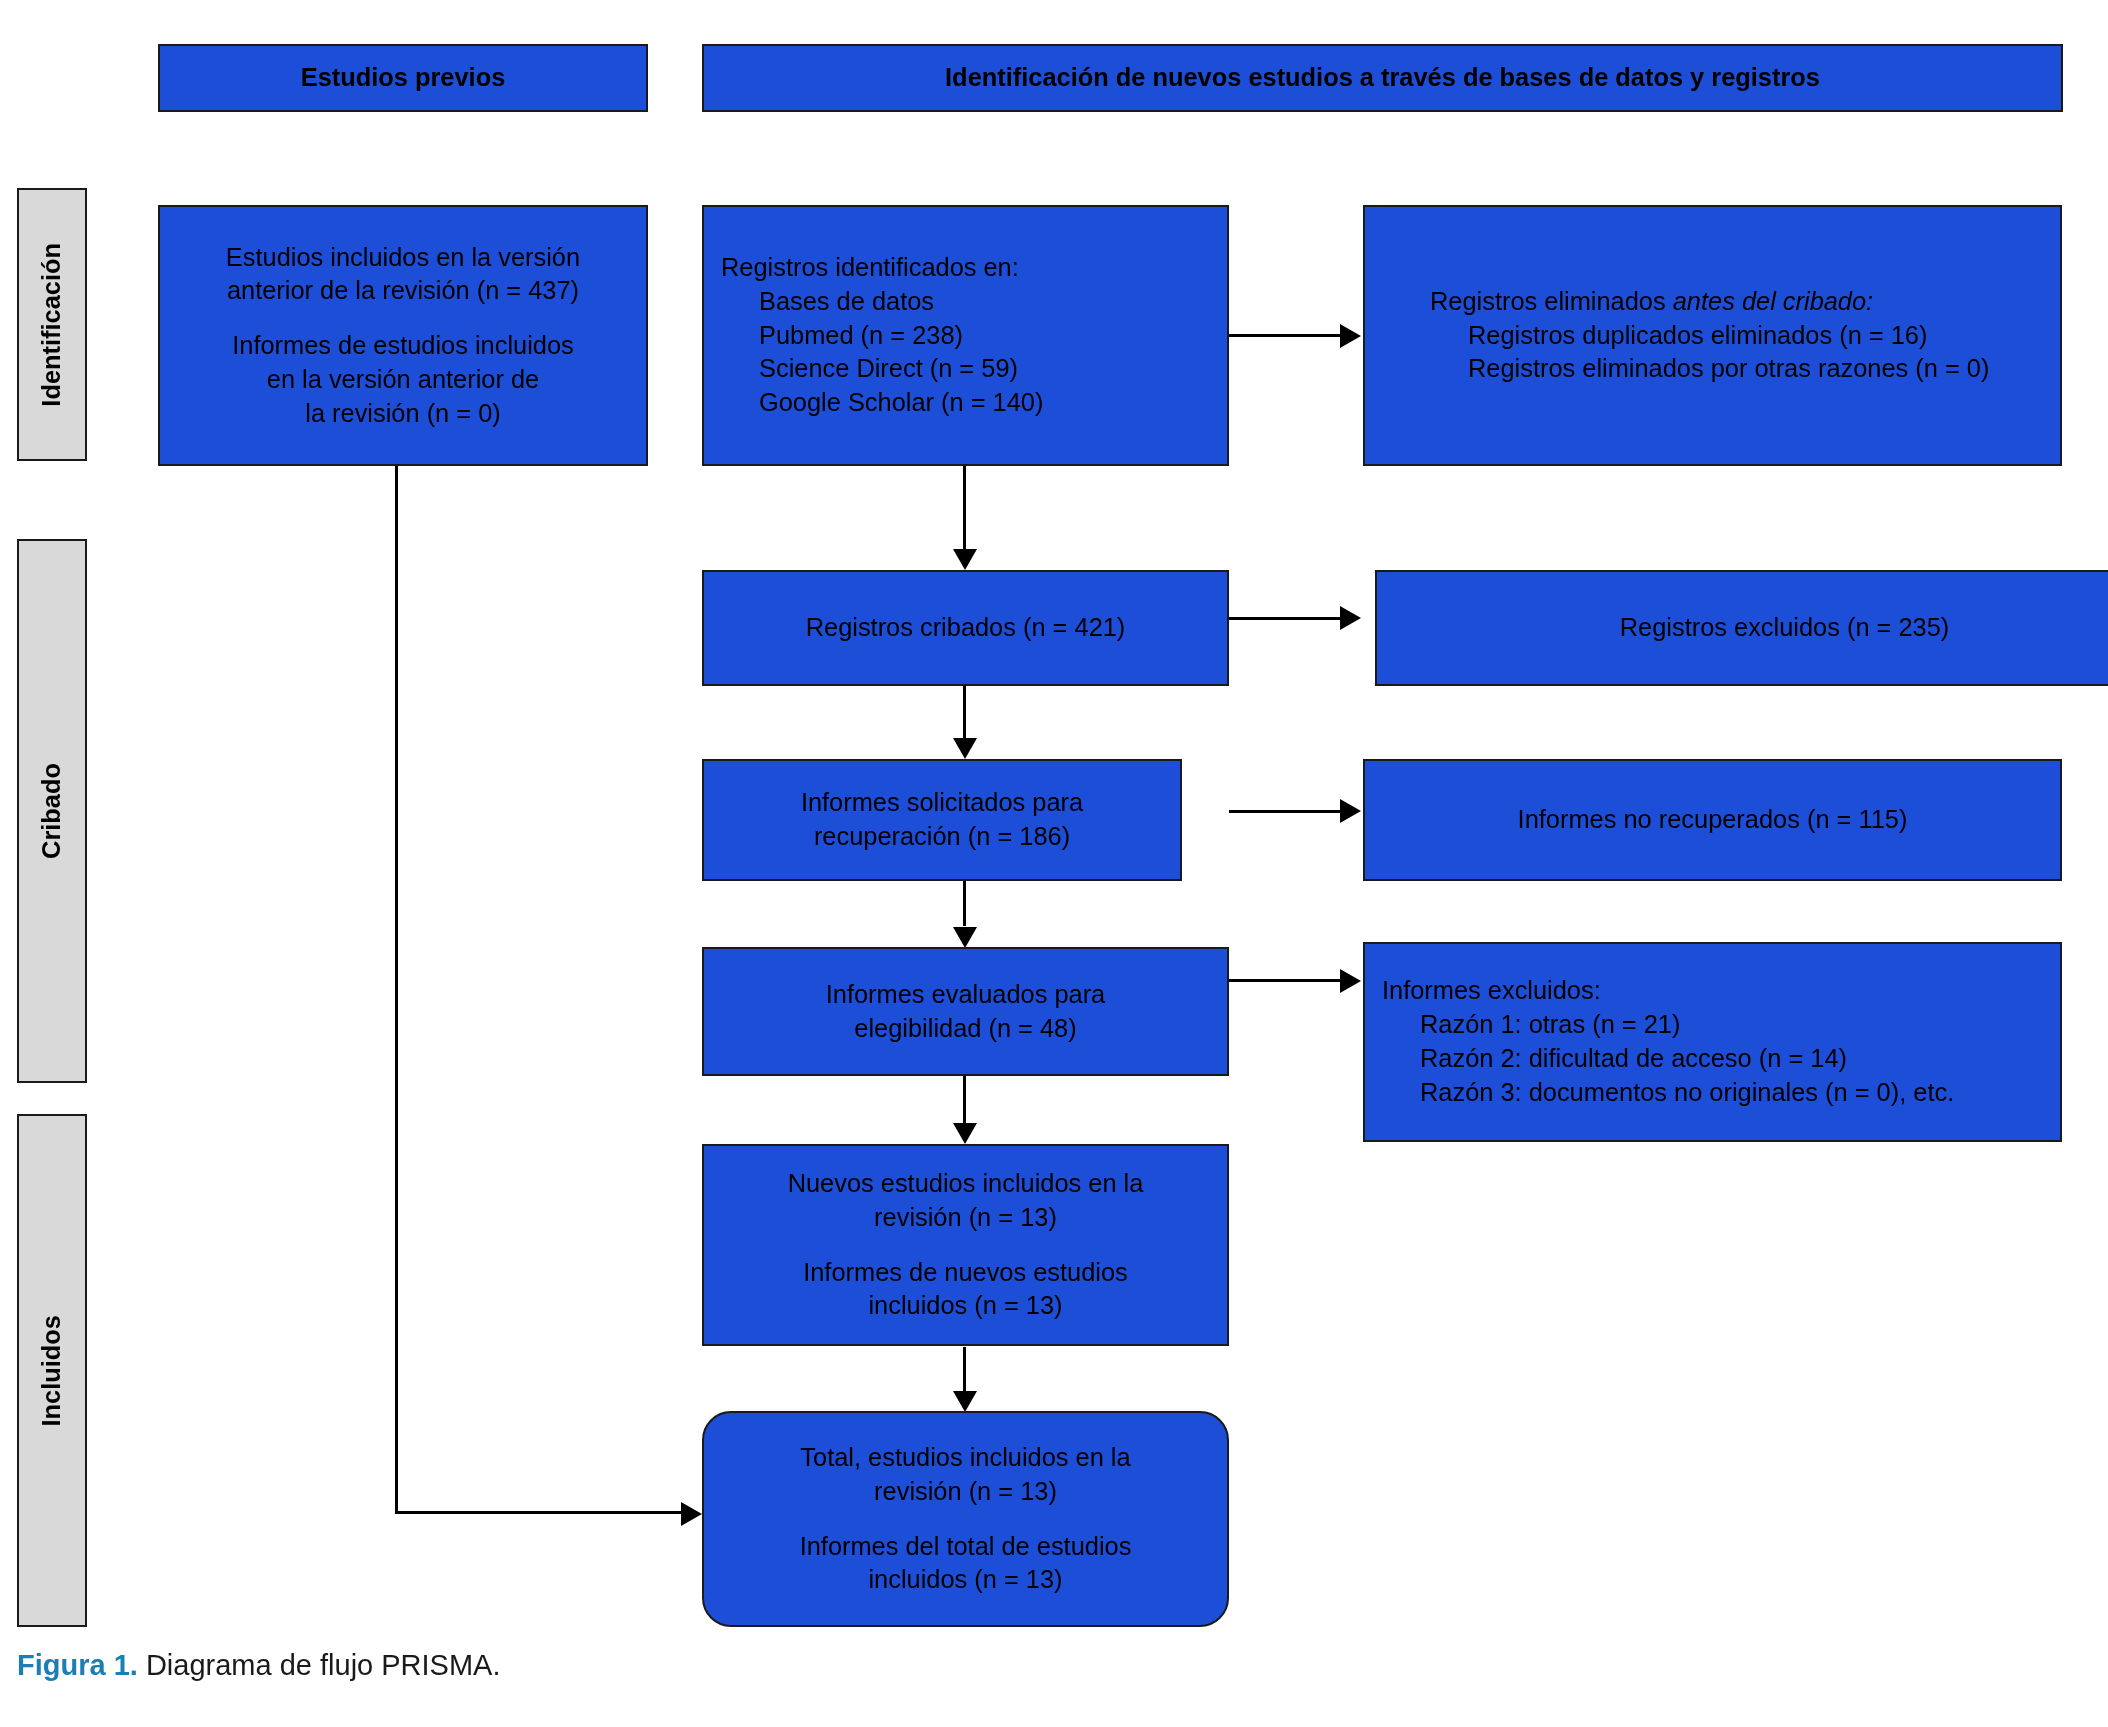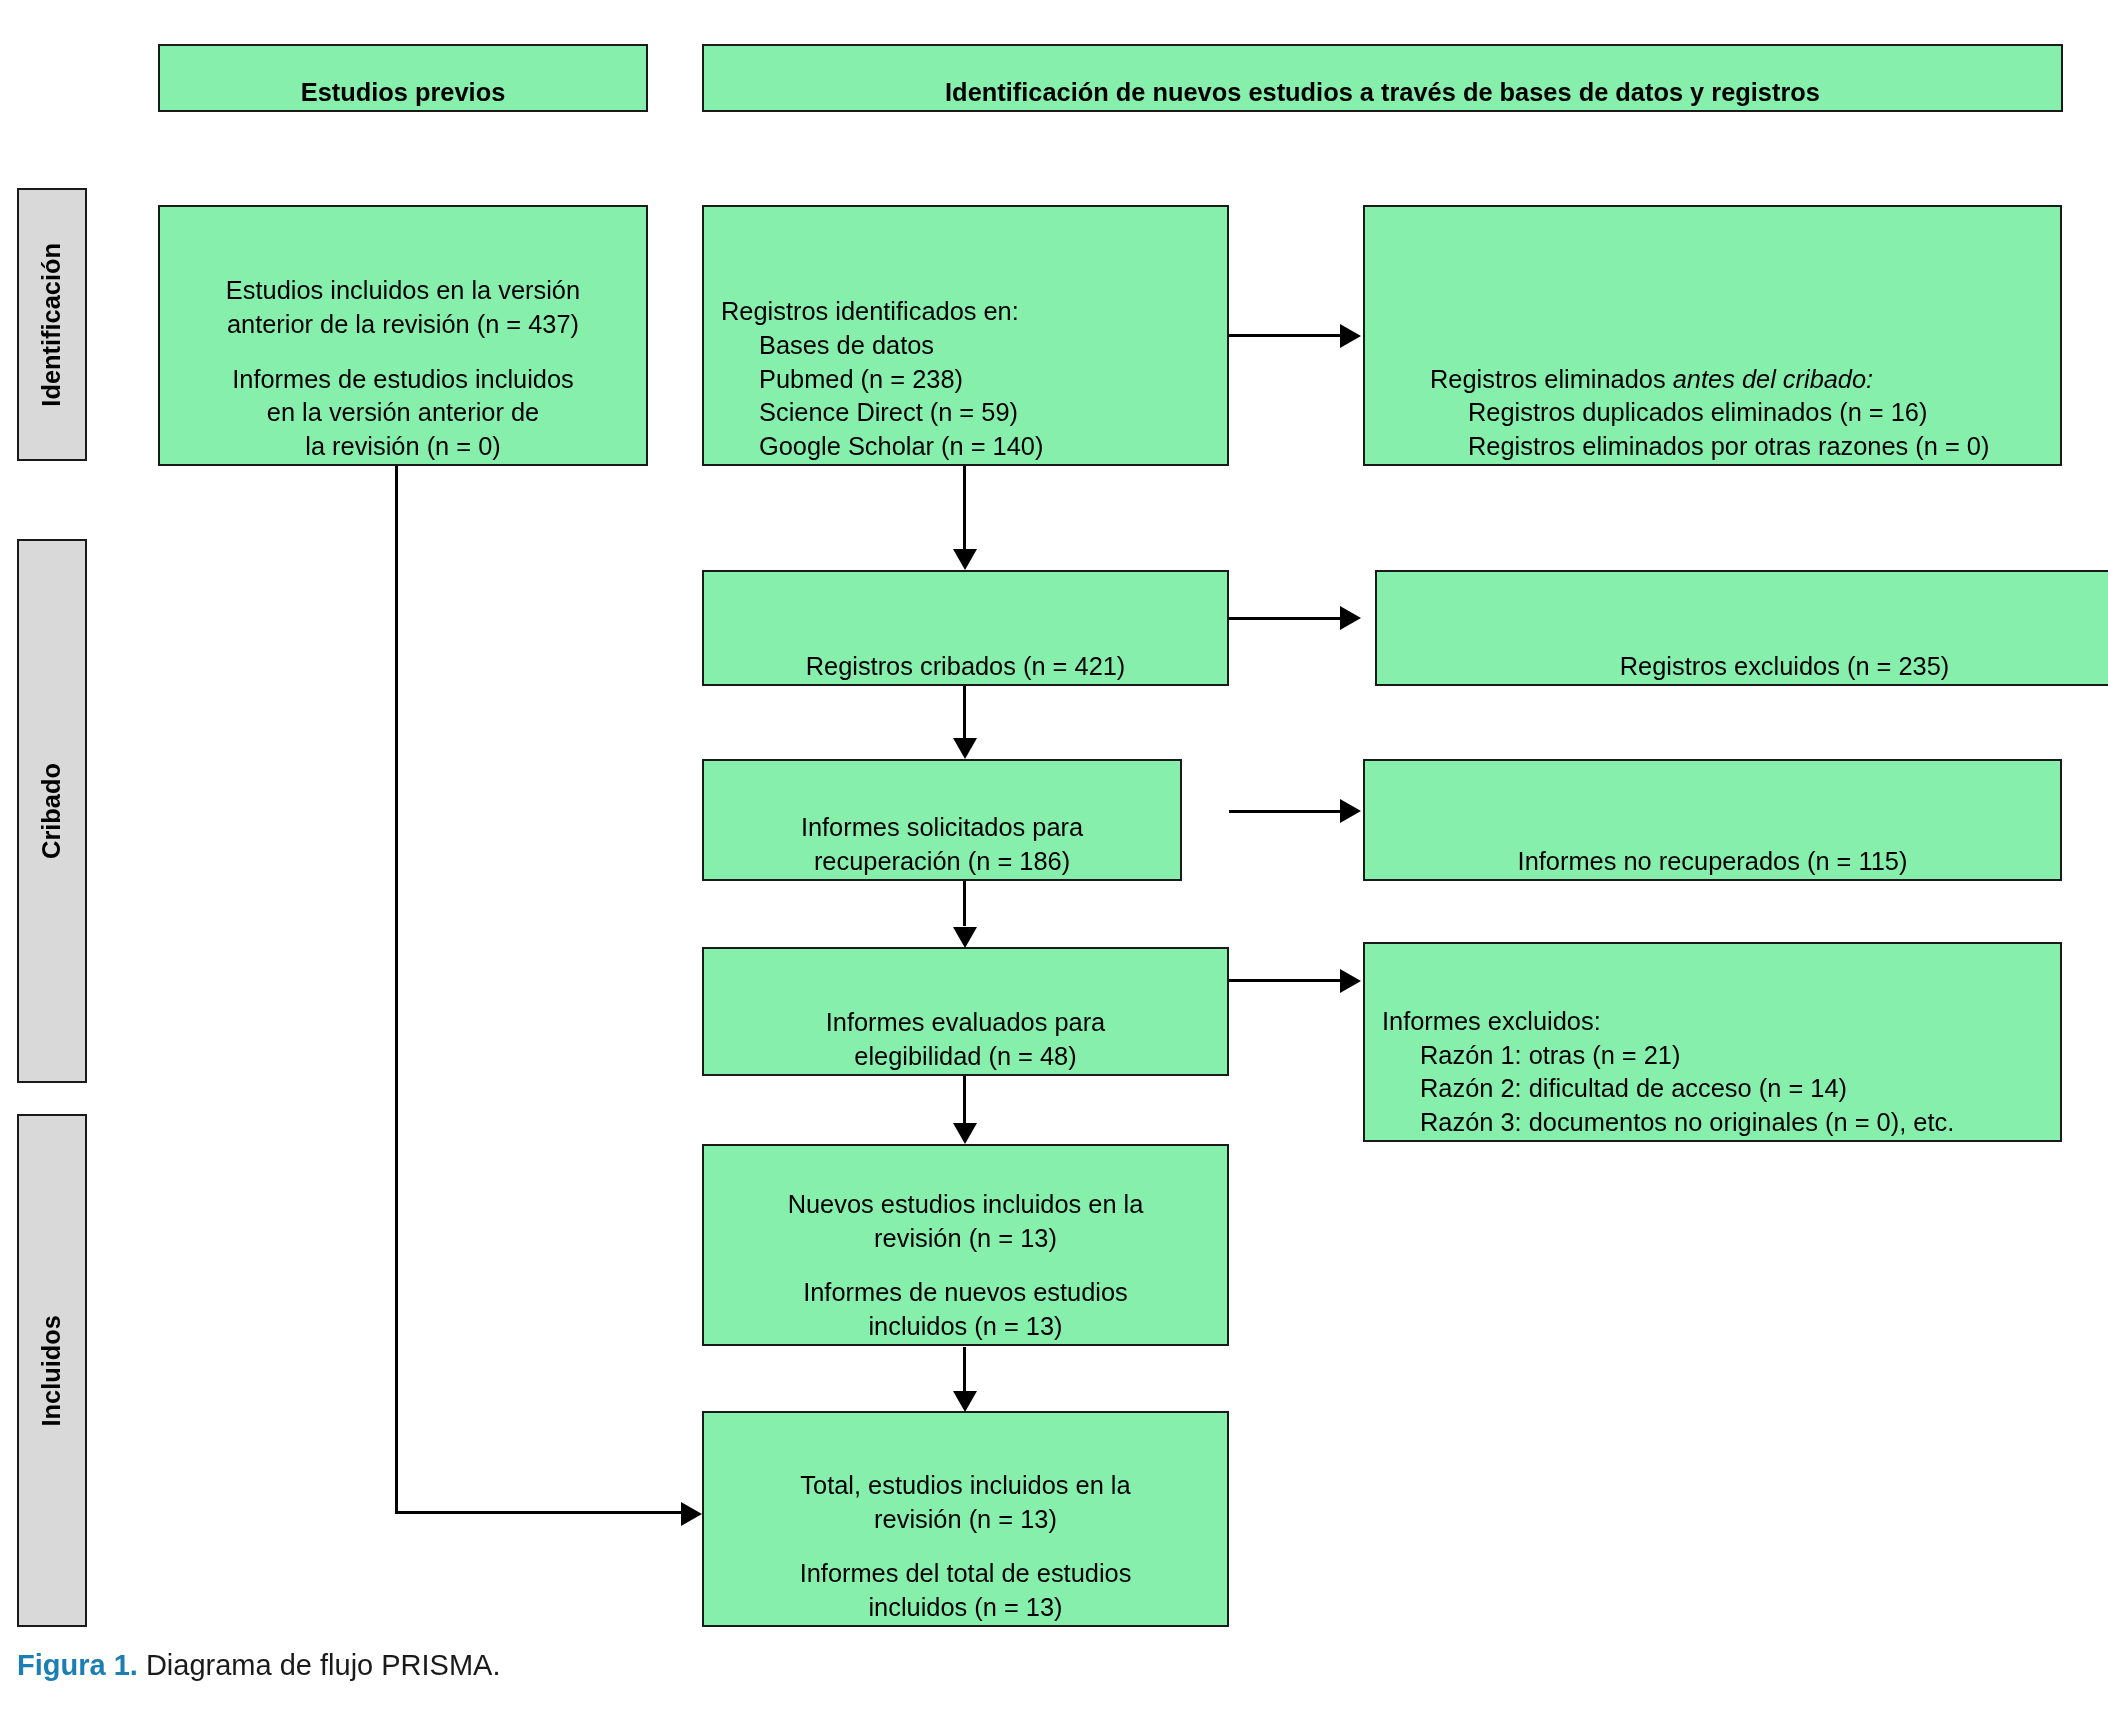--- a/index.html
+++ b/index.html
@@ -14,24 +14,24 @@
     font-family: "Liberation Sans", sans-serif;
     color: #000000;
     overflow: hidden;
   }
 
   
   .node {
     position: absolute;
     box-sizing: border-box;
     border: 2.8px solid #1a1a1a;
-    background: #86efac;
+    background: #1d4ed8;
     display: flex;
     flex-direction: column;
-    justify-content: flex-end;
+    justify-content: center;
   }
 
   .node.centered { align-items: center; text-align: center; }
 
   
   .banner {
     font-weight: bold;
     font-size: 25.4px;
     letter-spacing: 0px;
     text-align: center;
@@ -228,21 +228,21 @@
   </div>
   <div class="txt center para">
     <div>Informes de nuevos estudios</div>
     <div>incluidos (n = 13)</div>
   </div>
 </div>
 
 <div class="conn vline" style="left:963px; top:1347px; height:44px;"></div>
 <div class="arrow-down" style="left:953px; top:1391px;"></div>
 
-<div class="node centered" style="left:702px; top:1411px; width:527px; height:216px;">
+<div class="node centered" style="left:702px; top:1411px; width:527px; height:216px;border-radius:29px;">
   <div class="txt center para">
     <div>Total, estudios incluidos en la</div>
     <div>revisión (n = 13)</div>
   </div>
   <div class="txt center para">
     <div>Informes del total de estudios</div>
     <div>incluidos (n = 13)</div>
   </div>
 </div>
 

